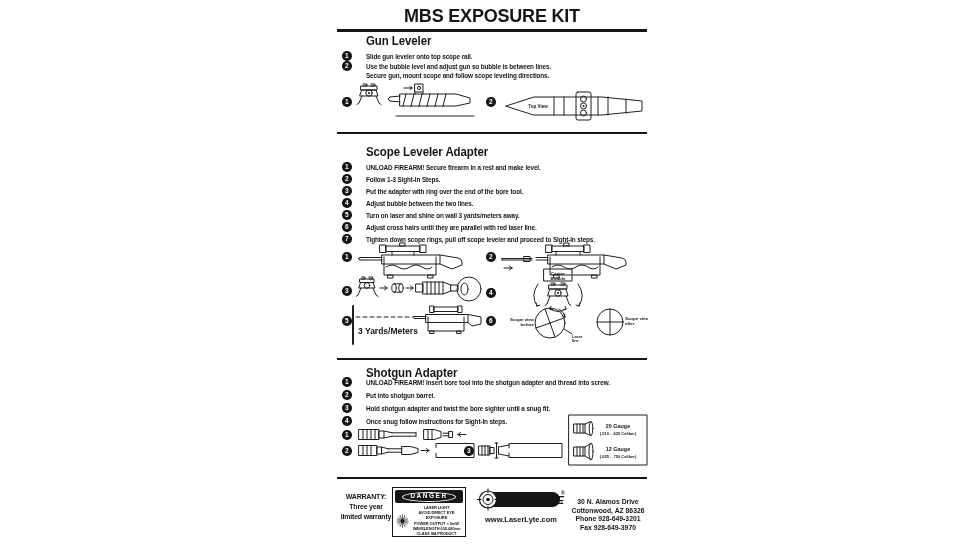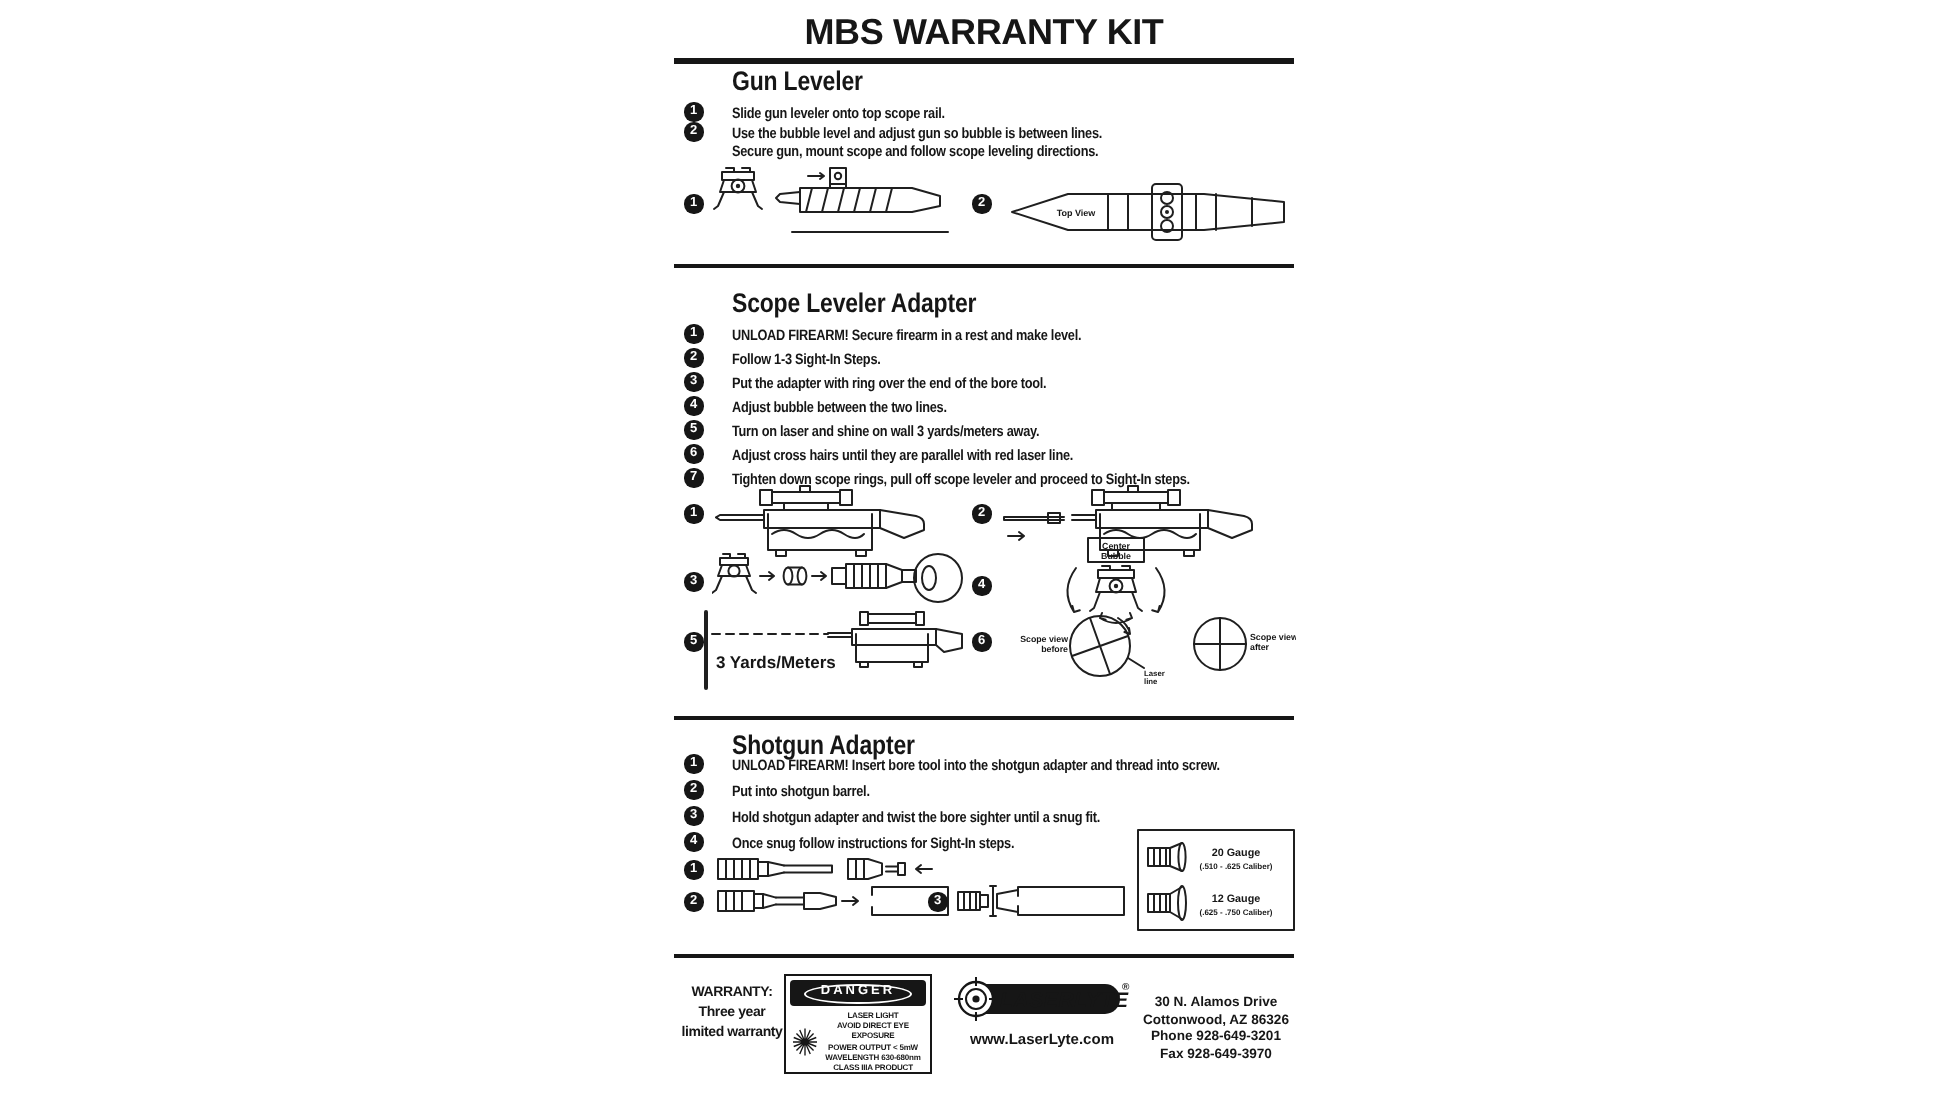--- a/index.html
+++ b/index.html
@@ -35,21 +35,21 @@
   .website { position:absolute; left:472px; top:515px; width:98px; text-align:center;
              font-size:7.5px; font-weight:bold; }
   .address { position:absolute; left:564px; top:498px; width:88px; text-align:center;
              font-size:6.8px; font-weight:bold; line-height:8.6px; }
 </style>
 </head>
 <body>
 
 <div id="page">
 
-  <div class="title">MBS WARRANTY KIT</div>
+  <div class="title">MBS EXPOSURE KIT</div>
   <div class="rule" style="top:29px;height:2.5px"></div>
 
   <div class="heading" style="top:33px">Gun Leveler</div>
 
   <span class="badge" style="left:342px;top:51px">1</span>
   <div class="step" style="top:51.5px">Slide gun leveler onto top scope rail.</div>
   <span class="badge" style="left:342px;top:61px">2</span>
   <div class="step" style="top:61.5px">Use the bubble level and adjust gun so bubble is between lines.</div>
   <div class="step" style="top:70.5px">Secure gun, mount scope and follow scope leveling directions.</div>
 

